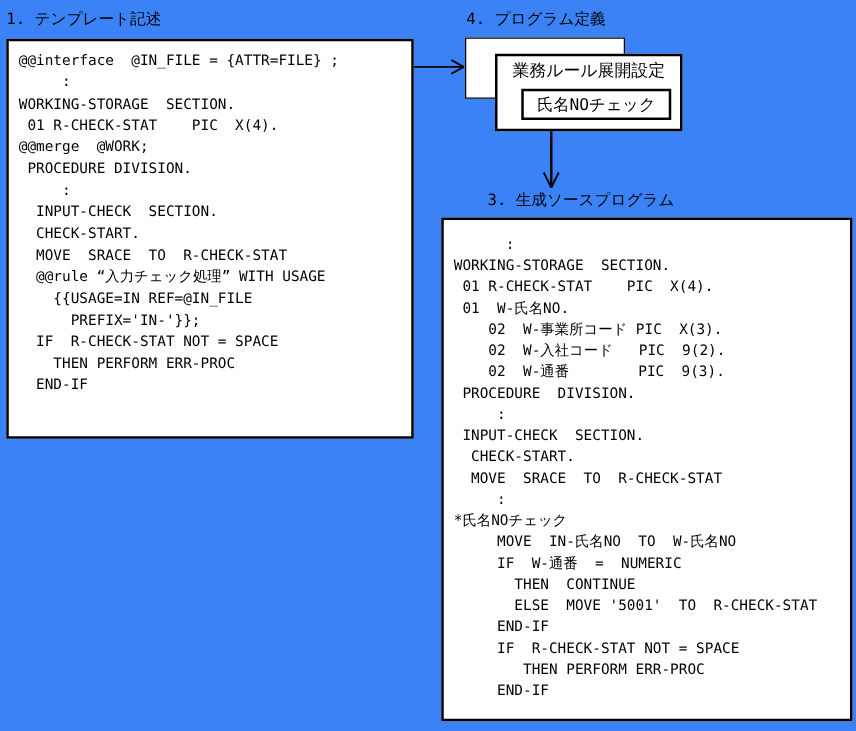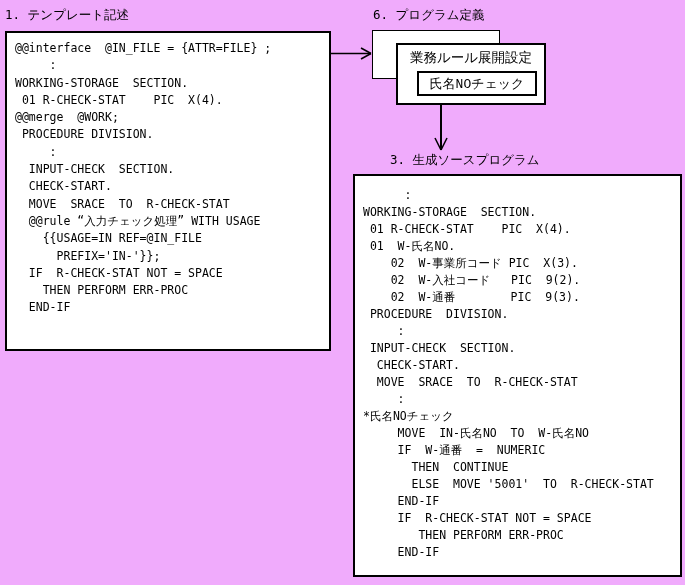--- a/index.html
+++ b/index.html
@@ -1,19 +1,19 @@
 <!DOCTYPE html>
 <html><head>
 <meta charset="utf-8">
 <style>
   html,body{margin:0;padding:0;background:#ffffff;}
   #canvas{
     position:relative;
     width:685px;height:585px;
-    background:#f0abfc;
+    background:#3b82f6;
     font-family:"DejaVu Sans Mono","Liberation Mono",monospace;
     color:#000;
     overflow:hidden;
   }
   .sec-title{
     position:absolute;
     font-size:12.5px;
     line-height:14px;
     white-space:pre;
     color:#000;
@@ -53,21 +53,20 @@
   }
   #pgm-inner-box{
     position:absolute;
     left:19px;top:26px;width:120px;height:25px;
     border:2px solid #000;background:#fff;box-sizing:border-box;
     display:flex;align-items:center;justify-content:center;
   }
   #pgm-inner-box .rule-item-label{
     font-size:13px;
     white-space:pre;
-    font-family:Liberation Mono, monospace;
   }
   #arrow-layer{
     position:absolute;left:0;top:0;width:685px;height:585px;
     pointer-events:none;
   }
 </style>
 </head>
 <body>
 
 <div id="canvas">
@@ -86,21 +85,21 @@
   CHECK-START.
   MOVE  SRACE  TO  R-CHECK-STAT
   @@rule “入力チェック処理” WITH USAGE
     {{USAGE=IN REF=@IN_FILE
       PREFIX='IN-'}};
   IF  R-CHECK-STAT NOT = SPACE
     THEN PERFORM ERR-PROC
   END-IF</pre>
   </div>
 
-  <div class="sec-title" style="left:373px;top:8px;">6. プログラム定義</div>
+  <div class="sec-title" style="left:373px;top:8px;">4. プログラム定義</div>
 
   <div id="pgm-back-rect"></div>
 
   <div id="pgm-front-box">
     <span class="rule-box-label">業務ルール展開設定</span>
     <div id="pgm-inner-box">
       <span class="rule-item-label">氏名NOチェック</span>
     </div>
   </div>
 

